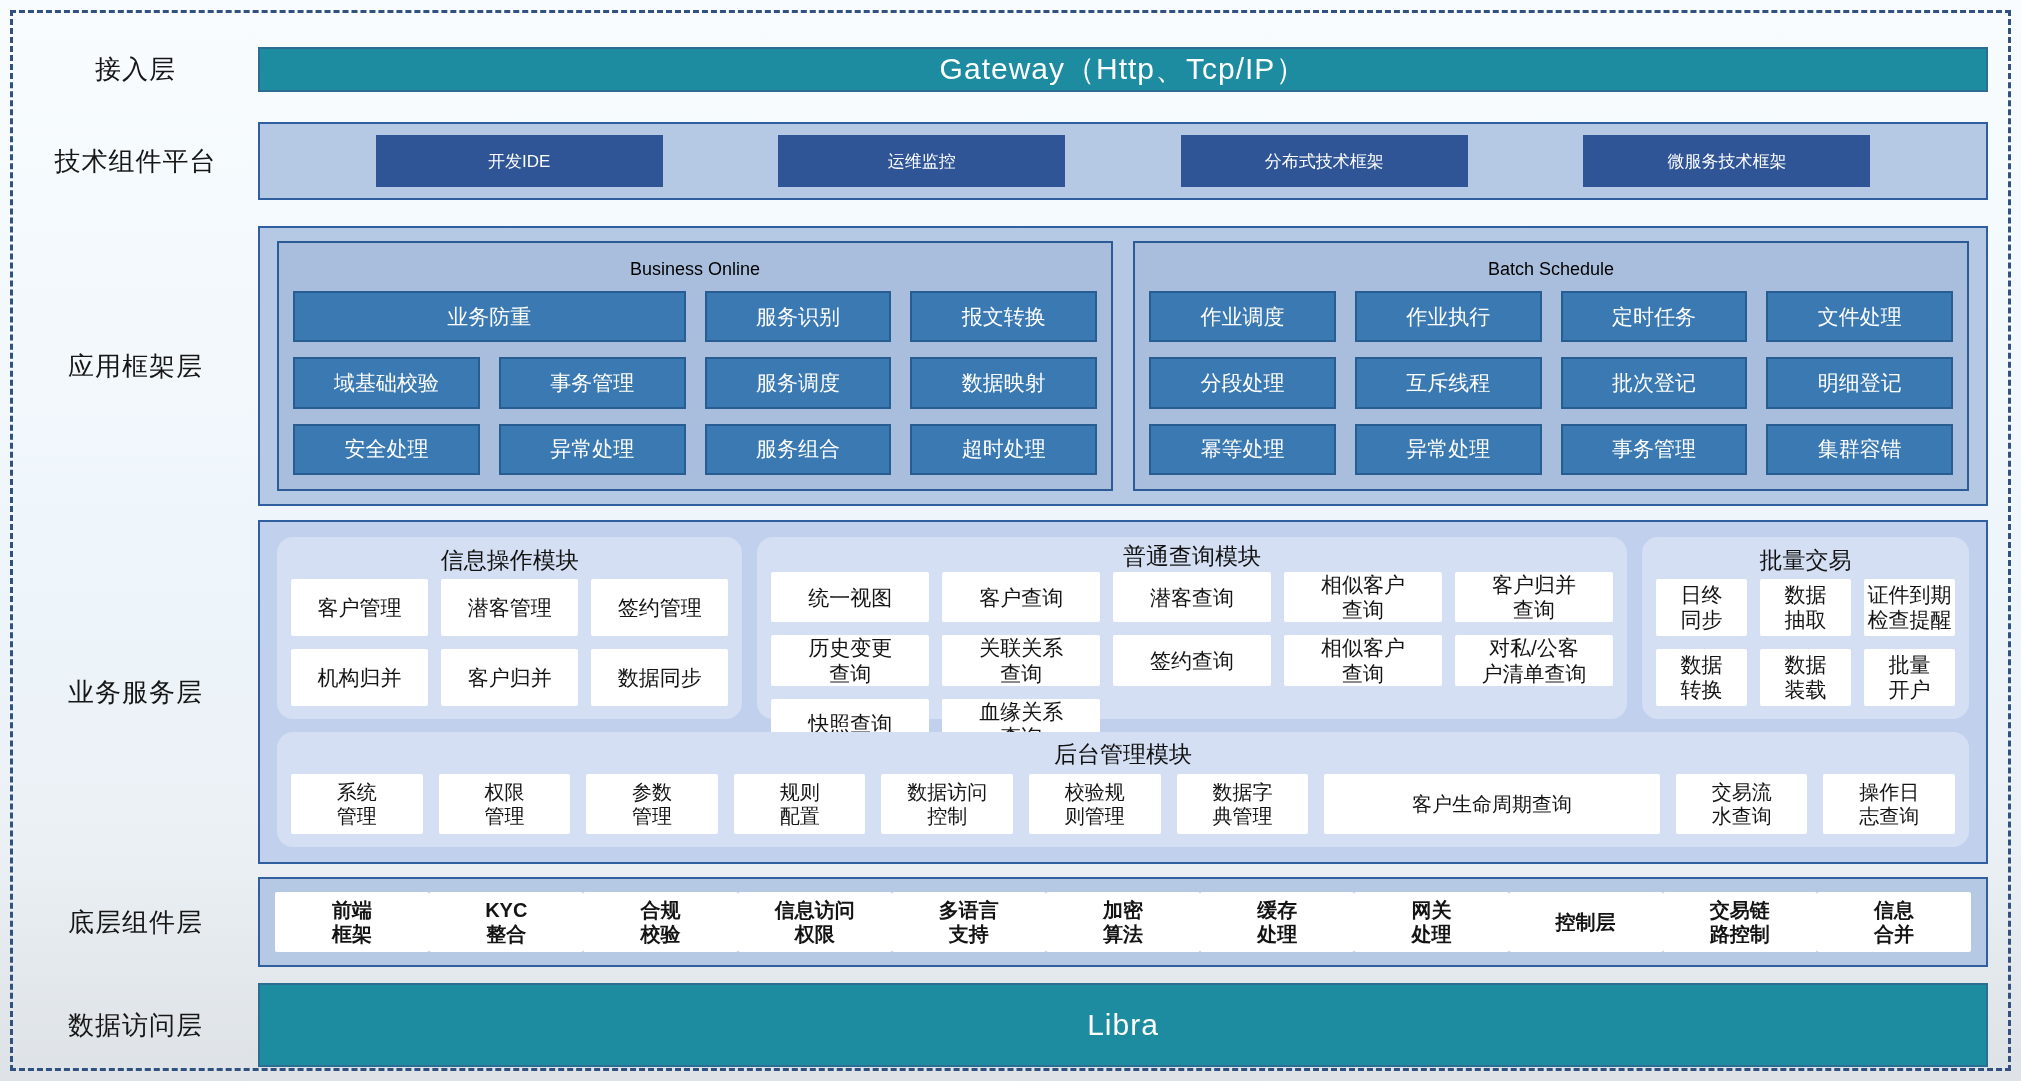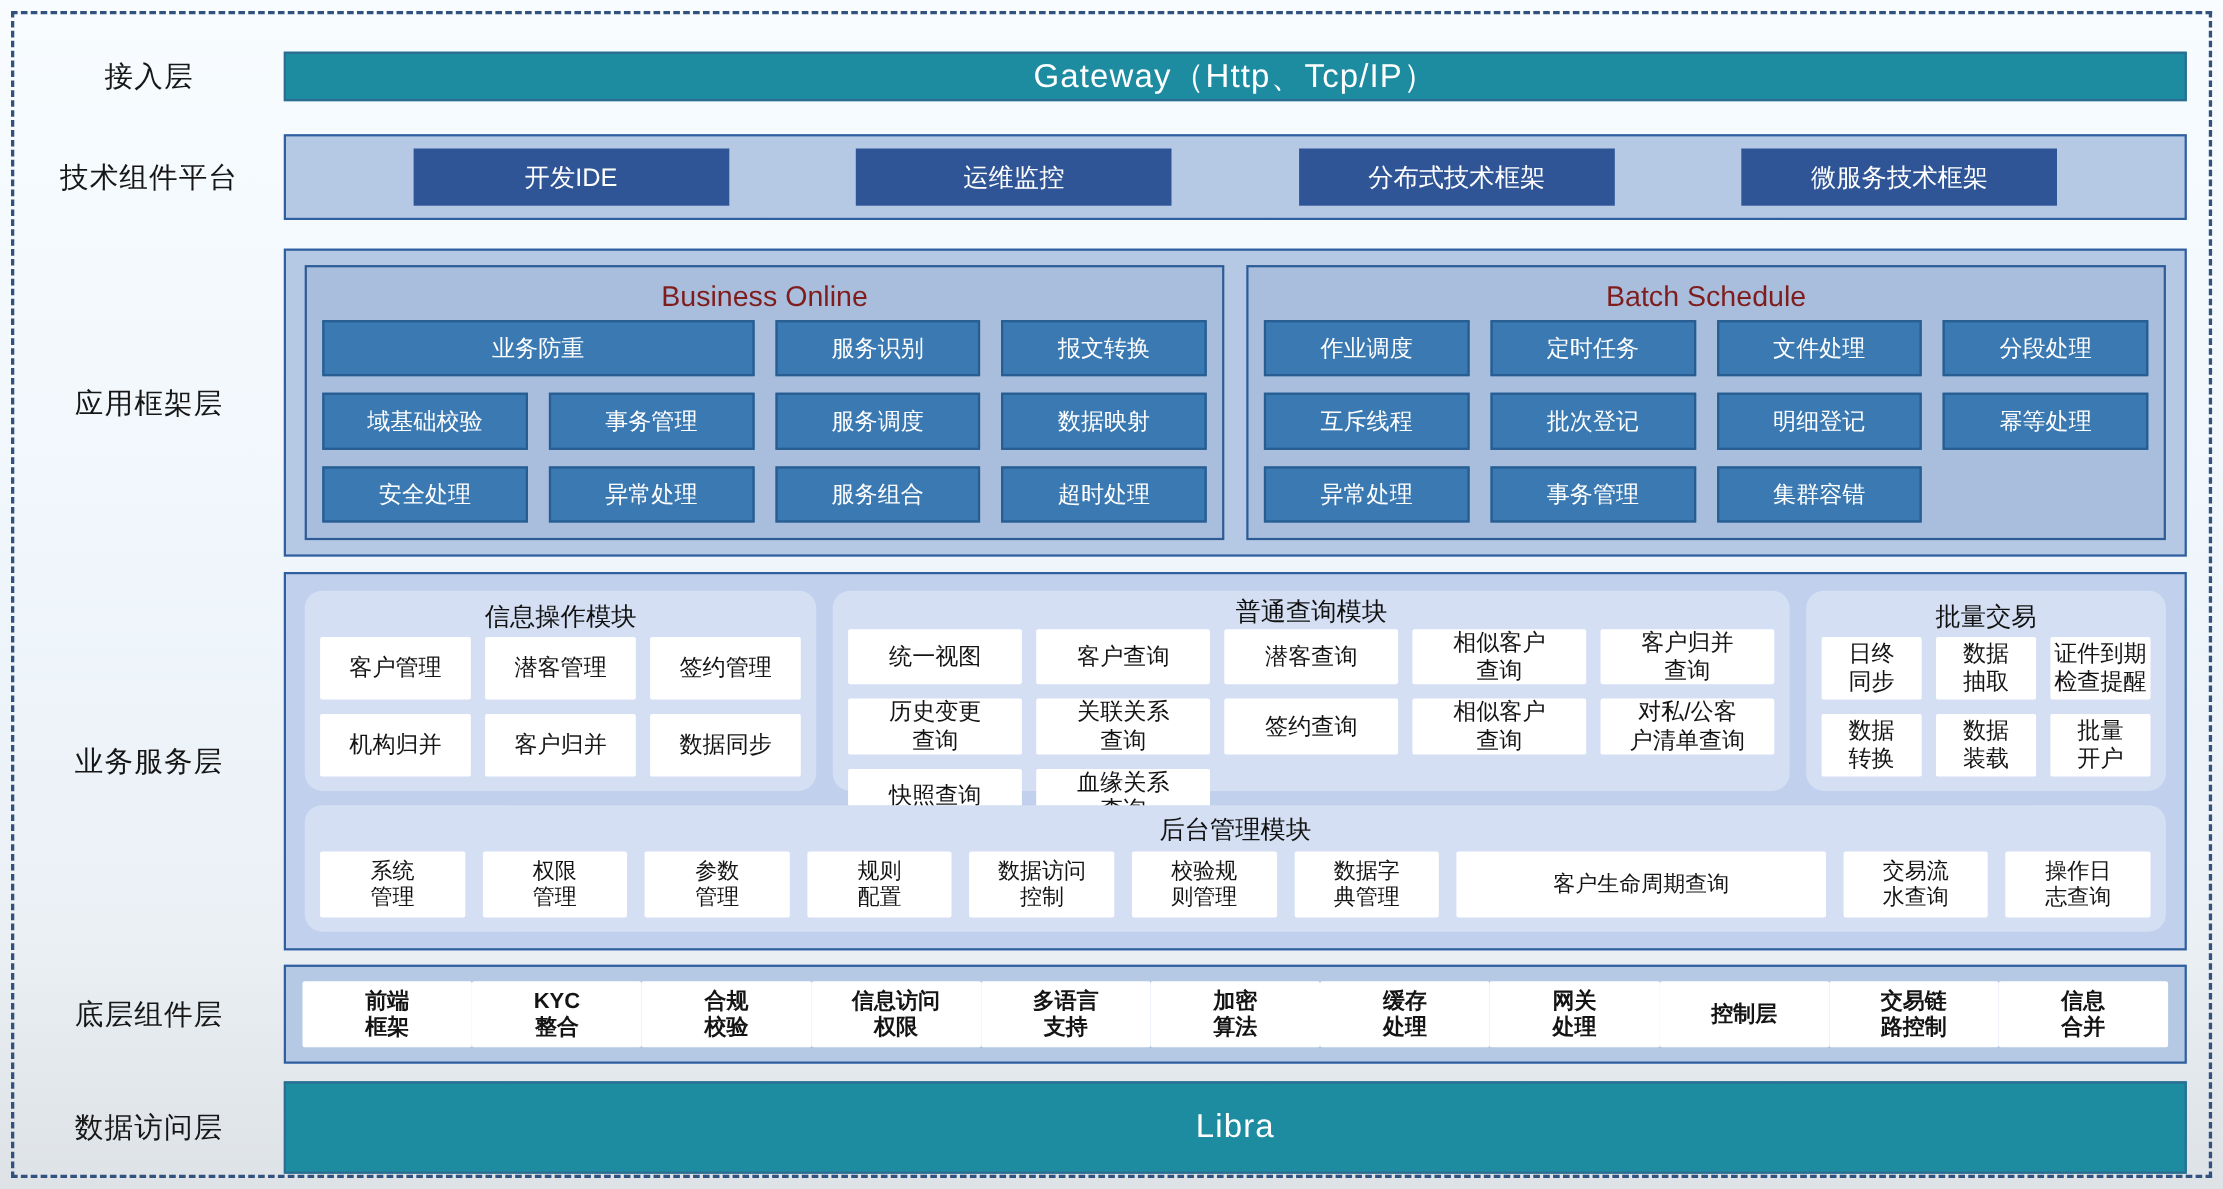--- a/index.html
+++ b/index.html
@@ -43,32 +43,32 @@
   .band{
     height:100%;box-sizing:border-box;
     background:#b5c8e4;border:2px solid #2f5f9e;
   }
 
   
   .tech-band{display:flex;align-items:center;justify-content:space-evenly;}
   .navy-btn{
     width:287px;height:52px;background:#2f5597;
     display:flex;align-items:center;justify-content:center;
-    color:#fff;font-size:23px;flex:none;
+    color:#fff;font-size:17px;flex:none;
   }
 
   
   .app-band{display:flex;gap:20px;padding:13px 17px;}
   .inner-panel{
     flex:1;min-width:0;background:#a9bedd;border:2px solid #2d5b96;
     display:flex;flex-direction:column;padding:4px 14px 14px;box-sizing:border-box;
   }
   .inner-title{
     height:44px;display:flex;align-items:center;justify-content:center;
-    font-size:26px;color:#7f1d1d;
+    font-size:18px;color:#000000;
   }
   .btn-grid{
     flex:1;display:grid;grid-template-columns:repeat(4,1fr);
     grid-auto-rows:1fr;gap:15px 19px;
   }
   .steel-btn{
     background:#3a79b2;border:2px solid #275d91;box-sizing:border-box;
     display:flex;align-items:center;justify-content:center;
     color:#fff;font-size:21px;
   }
@@ -165,20 +165,21 @@
             <div class="steel-btn">异常处理</div>
             <div class="steel-btn">服务组合</div>
             <div class="steel-btn">超时处理</div>
           </div>
         </div>
 
         <div class="inner-panel">
           <div class="inner-title">Batch Schedule</div>
           <div class="btn-grid">
             <div class="steel-btn">作业调度</div>
+            <div class="steel-btn">作业执行</div>
             <div class="steel-btn">定时任务</div>
             <div class="steel-btn">文件处理</div>
             <div class="steel-btn">分段处理</div>
             <div class="steel-btn">互斥线程</div>
             <div class="steel-btn">批次登记</div>
             <div class="steel-btn">明细登记</div>
             <div class="steel-btn">幂等处理</div>
             <div class="steel-btn">异常处理</div>
             <div class="steel-btn">事务管理</div>
             <div class="steel-btn">集群容错</div>

